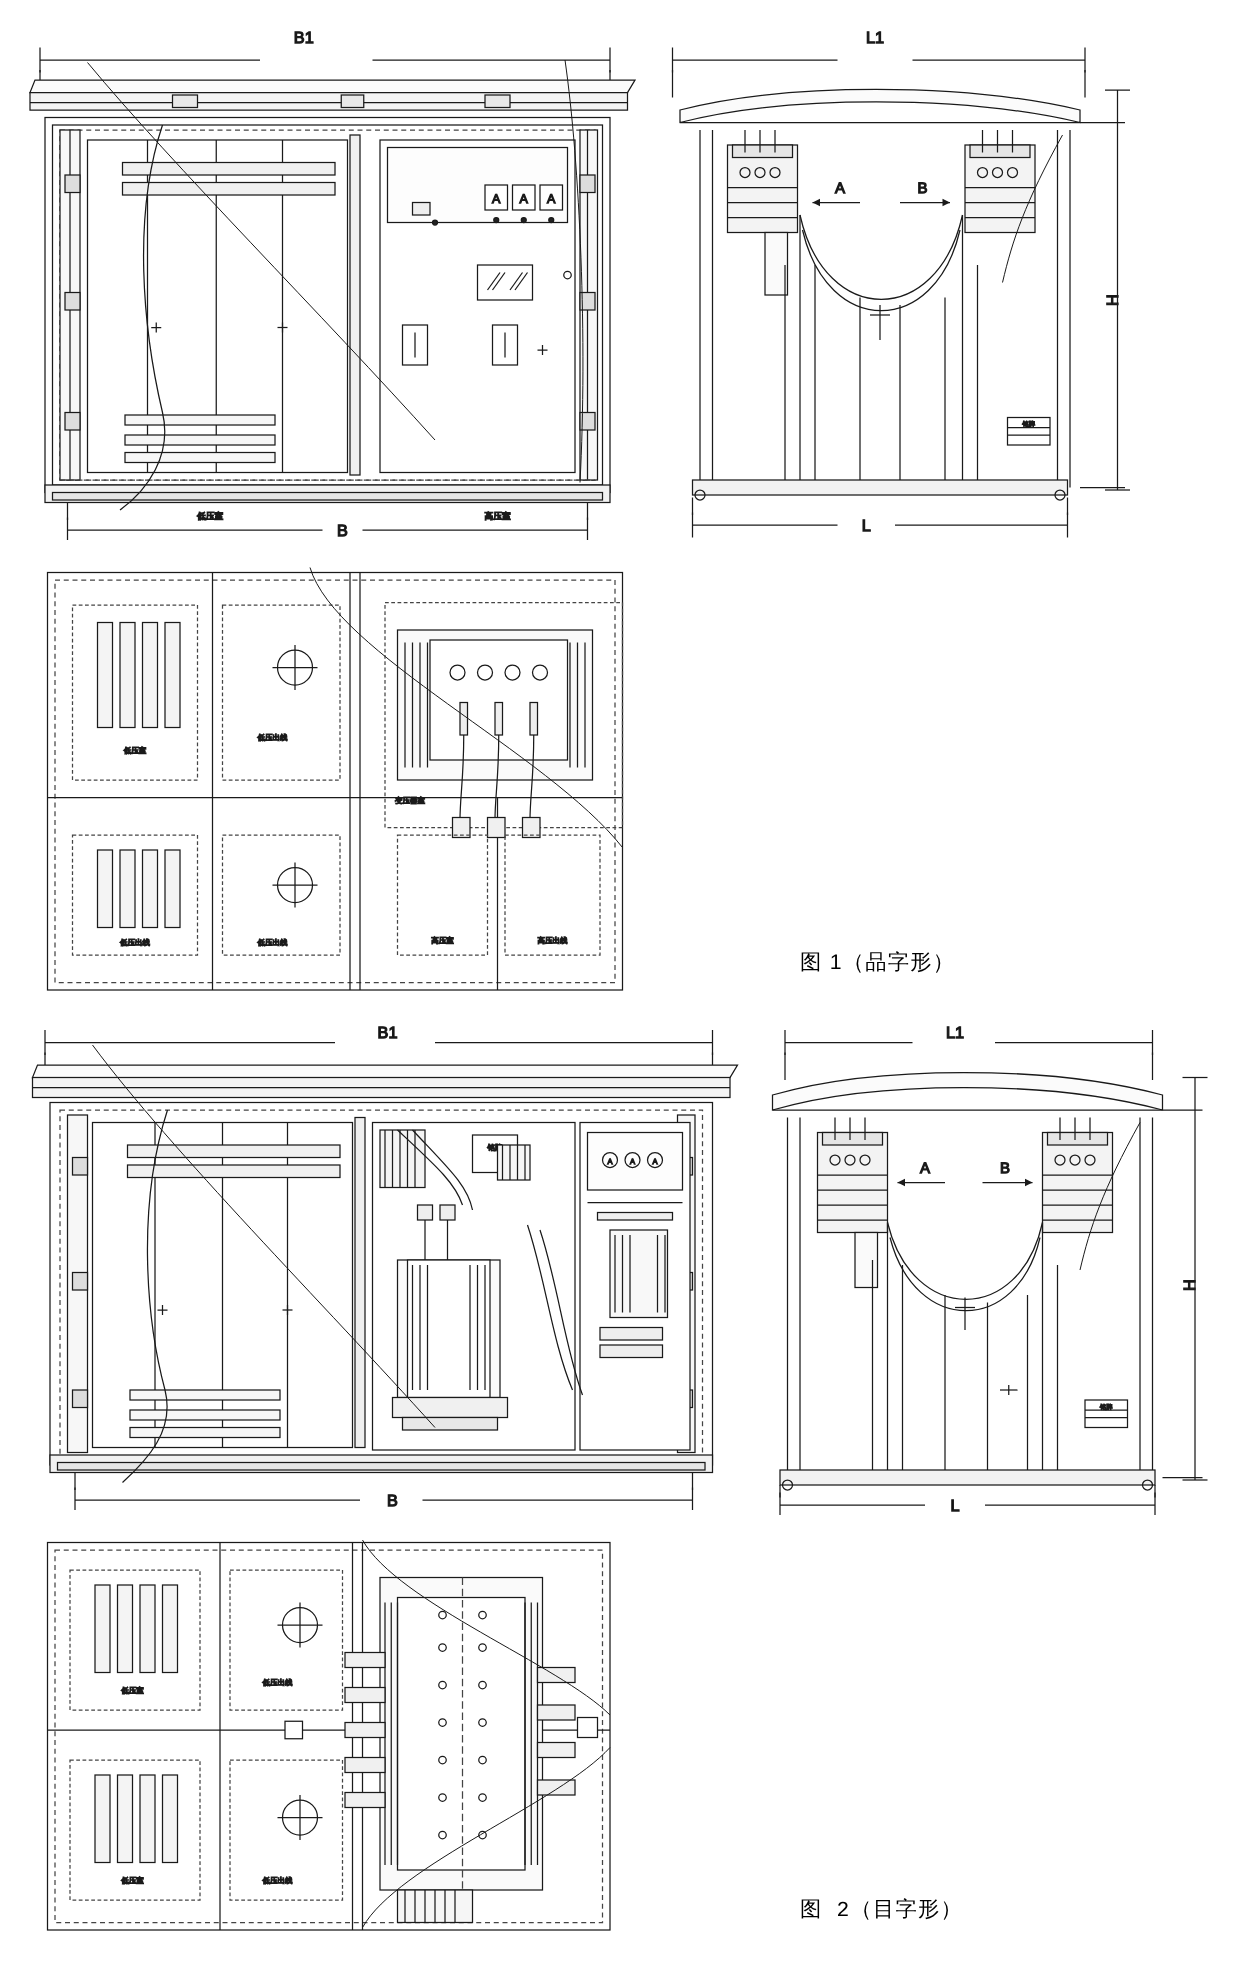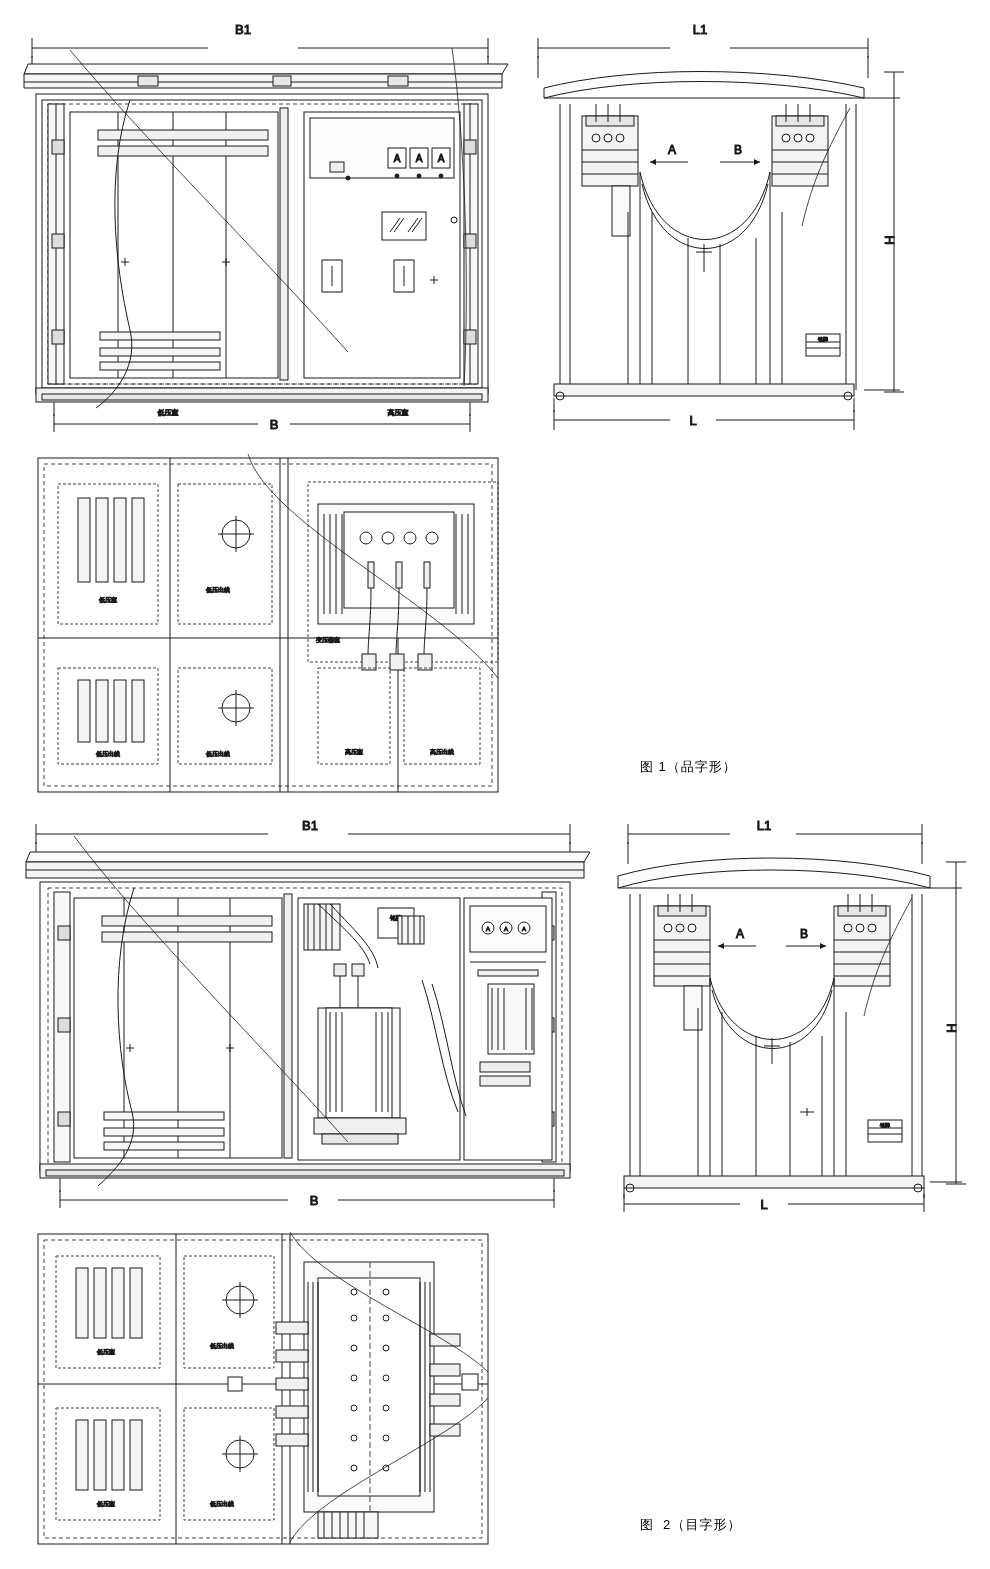--- a/index.html
+++ b/index.html
@@ -1,20 +1,20 @@
 <!DOCTYPE html>
 <html><head>
 <meta charset="utf-8">
 <style>
   html,body{margin:0;padding:0;background:#ffffff;}
   body{width:990px;height:1569px;position:relative;font-family:"Liberation Sans",sans-serif;color:#111;}
   .stage{position:absolute;left:0;top:0;width:786px;height:1569px;}
   .blk{position:absolute;}
   svg{display:block;}
-  .cap{position:absolute;font-size:13px;letter-spacing:1px;color:#000;white-space:nowrap;}
+  .cap{position:absolute;font-size:17px;letter-spacing:1px;color:#000;white-space:nowrap;}
   text{font-family:"Liberation Sans",sans-serif;}
 </style>
 </head>
 <body>
 
 <div class="stage">
 
 <div class="blk" style="left:18px;top:12px;">
 <svg width="500" height="420" viewBox="0 0 500 420">
   <g stroke="#1a1a1a" fill="none" stroke-width="1">

